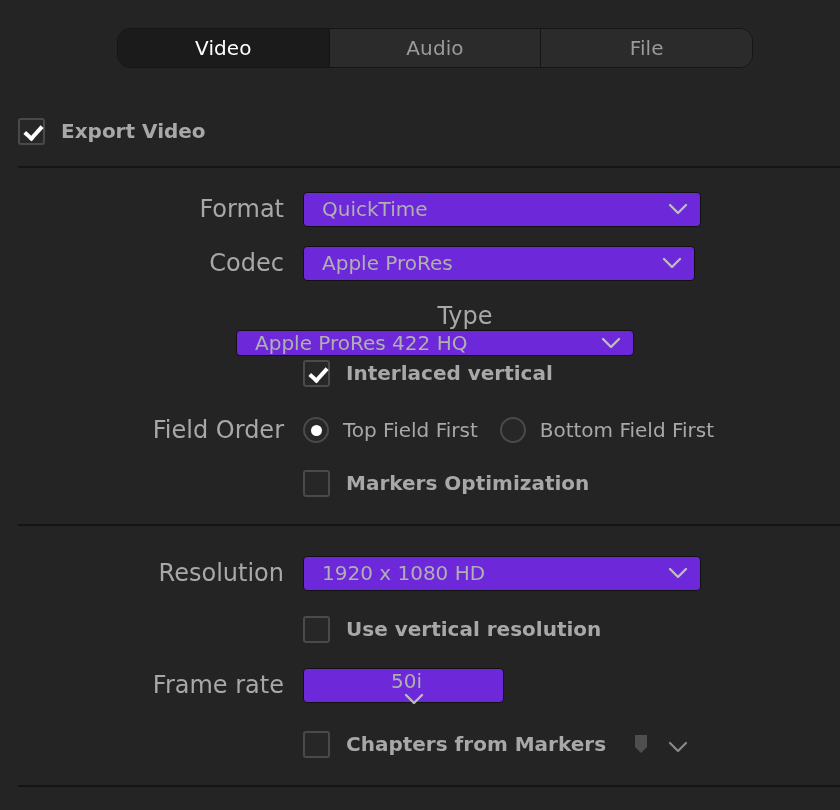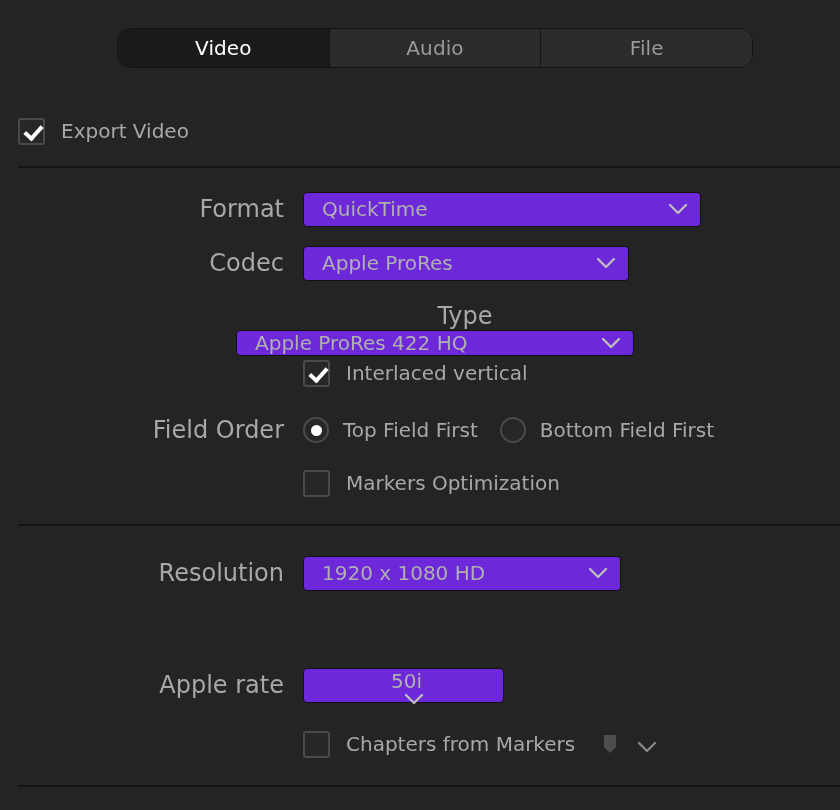--- a/index.html
+++ b/index.html
@@ -102,20 +102,21 @@
     height: 14px;
     border: solid #ffffff;
     border-width: 0 4px 4px 0;
     transform: rotate(42deg);
   }
   .cb-label {
     font-size: 20px;
     color: #a8a8a8;
     margin-left: 16px;
     white-space: nowrap;
+    font-weight: bold;
   }
 
   
   .radio {
     width: 26px;
     height: 26px;
     border: 2px solid #4a4a4a;
     border-radius: 50%;
     background: #272727;
     box-sizing: border-box;
@@ -211,21 +212,21 @@
       <span class="chev">
         <svg viewBox="0 0 20 12" width="20" height="12">
             <polyline points="2,2 10,10 18,2" fill="none" stroke="#bdbdbd" stroke-width="2.4" stroke-linecap="round" stroke-linejoin="round"></polyline>
           </svg>
       </span>
     </div>
   </div>
 
   <div class="row" style="left:150px; top:246px; width:551px;">
     <div class="label" style="width:134px;">Codec</div>
-    <div class="dropdown" style="width:326px; margin-left:19px;">
+    <div class="dropdown" style="width:392px; margin-left:19px;">
       <span class="dd-value">Apple ProRes</span>
       <span class="chev">
         <svg viewBox="0 0 20 12" width="20" height="12">
             <polyline points="2,2 10,10 18,2" fill="none" stroke="#bdbdbd" stroke-width="2.4" stroke-linecap="round" stroke-linejoin="round"></polyline>
           </svg>
       </span>
     </div>
   </div>
 
   <div class="row" style="left:150px; top:302px; width:551px;flex-direction:column;">
@@ -255,33 +256,37 @@
 
   <div class="row" style="left:303px; top:466px;">
     <div class="checkbox"></div>
     <div class="cb-label">Markers Optimization</div>
   </div>
 
   <div class="sep s2"></div>
 
   <div class="row" style="left:150px; top:556px; width:551px;">
     <div class="label" style="width:134px;">Resolution</div>
-    <div class="dropdown" style="width:318px; margin-left:19px;gap:16px;">
+    <div class="dropdown" style="width:398px; margin-left:19px;gap:16px;">
       <span class="dd-value">1920 x 1080 HD</span>
       <span class="chev">
         <svg viewBox="0 0 20 12" width="20" height="12">
             <polyline points="2,2 10,10 18,2" fill="none" stroke="#bdbdbd" stroke-width="2.4" stroke-linecap="round" stroke-linejoin="round"></polyline>
           </svg>
       </span>
     </div>
   </div>
 
+  <div class="row" style="left:303px; top:612px;">
+    <div class="checkbox"></div>
+    <div class="cb-label">Use vertical resolution</div>
+  </div>
 
   <div class="row" style="left:150px; top:668px;">
-    <div class="label" style="width:134px;">Apple rate</div>
+    <div class="label" style="width:134px;">Frame rate</div>
     <div class="dropdown" style="width:201px; margin-left:19px;flex-direction:column;">
       <span class="dd-value">50i</span>
       <span class="chev">
         <svg viewBox="0 0 20 12" width="20" height="12">
             <polyline points="2,2 10,10 18,2" fill="none" stroke="#bdbdbd" stroke-width="2.4" stroke-linecap="round" stroke-linejoin="round"></polyline>
           </svg>
       </span>
     </div>
   </div>
 

